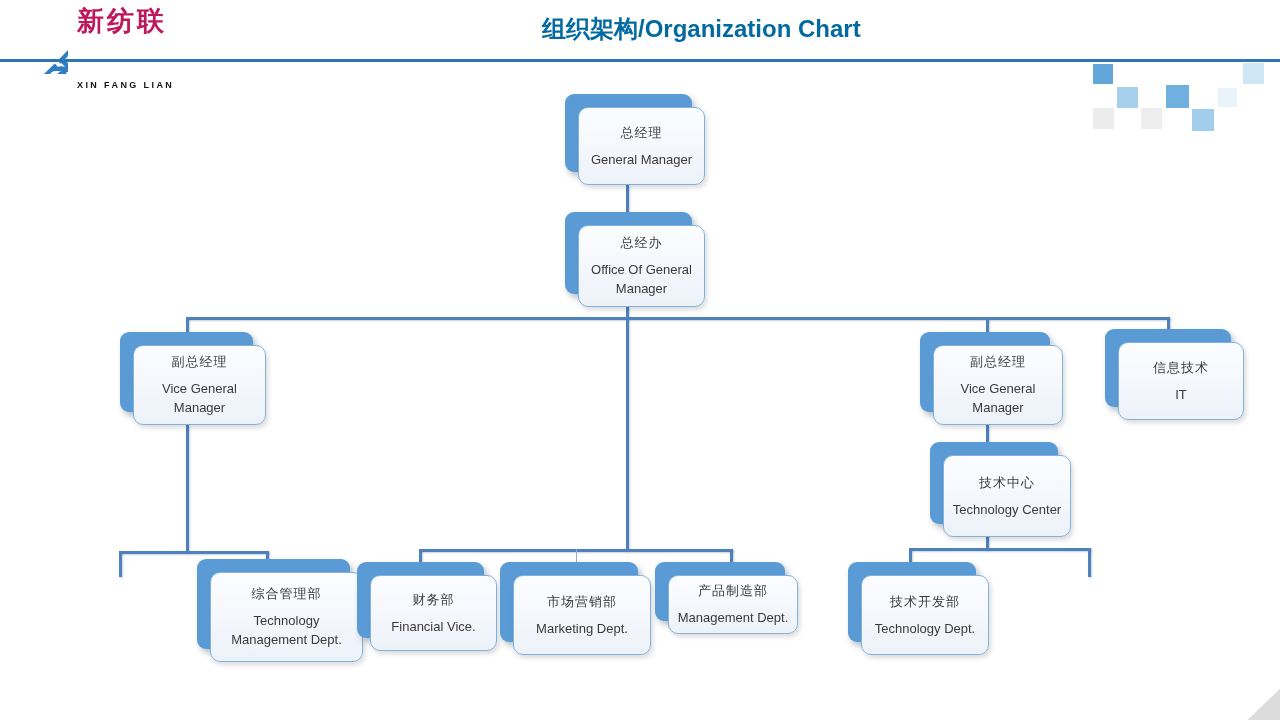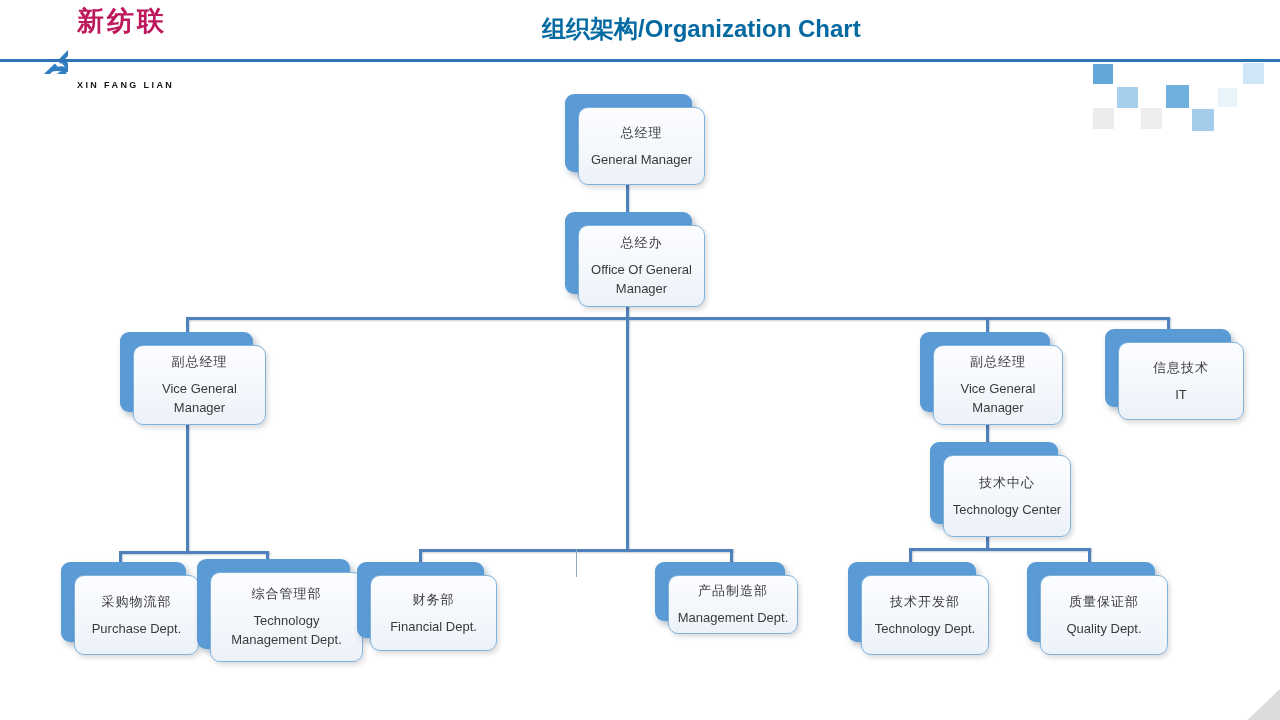--- a/index.html
+++ b/index.html
@@ -157,62 +157,55 @@
   </div>
 
   <div class="node" style="left:943px;top:455px;width:128px;height:82px">
     <div class="back"></div>
     <div class="card">
       <div class="cn">技术中心</div>
       <div class="en">Technology Center</div>
     </div>
   </div>
 
-  <div class="node" style="left:74px;top:575px;width:125px;height:80px">
-    <div class="back"></div>
-    <div class="card">
-      <div class="cn">采购物流部</div>
-      <div class="en">Purchase Dept.</div>
-    </div>
-  </div>
 
   <div class="node" style="left:210px;top:572px;width:153px;height:90px">
     <div class="back"></div>
     <div class="card">
       <div class="cn">综合管理部</div>
       <div class="en">Technology Management Dept.</div>
     </div>
   </div>
 
   <div class="node" style="left:370px;top:575px;width:127px;height:76px">
     <div class="back"></div>
     <div class="card">
       <div class="cn">财务部</div>
-      <div class="en">Financial Dept.</div>
-    </div>
-  </div>
-
+      <div class="en">Financial Vice.</div>
+    </div>
+  </div>
+
+  <div class="node" style="left:513px;top:575px;width:138px;height:80px">
+    <div class="back"></div>
+    <div class="card">
+      <div class="cn">市场营销部</div>
+      <div class="en">Marketing Dept.</div>
+    </div>
+  </div>
 
   <div class="node" style="left:668px;top:575px;width:130px;height:59px">
     <div class="back"></div>
     <div class="card">
       <div class="cn">产品制造部</div>
       <div class="en">Management Dept.</div>
     </div>
   </div>
 
   <div class="node" style="left:861px;top:575px;width:128px;height:80px">
     <div class="back"></div>
     <div class="card">
       <div class="cn">技术开发部</div>
       <div class="en">Technology Dept.</div>
     </div>
   </div>
 
-  <div class="node" style="left:1040px;top:575px;width:128px;height:80px">
-    <div class="back"></div>
-    <div class="card">
-      <div class="cn">质量保证部</div>
-      <div class="en">Quality Dept.</div>
-    </div>
-  </div>
 
 </div>
 
 </body></html>

